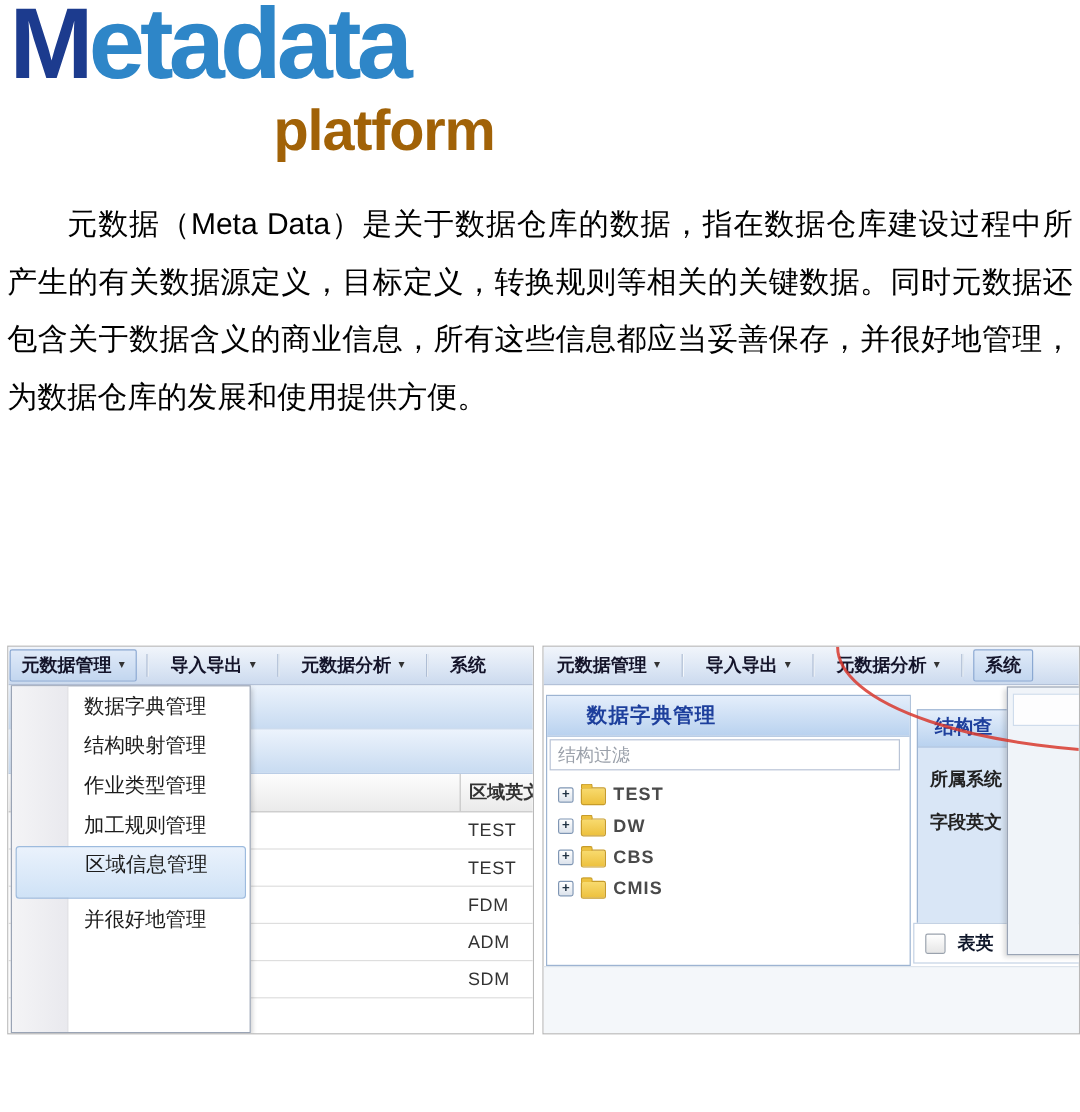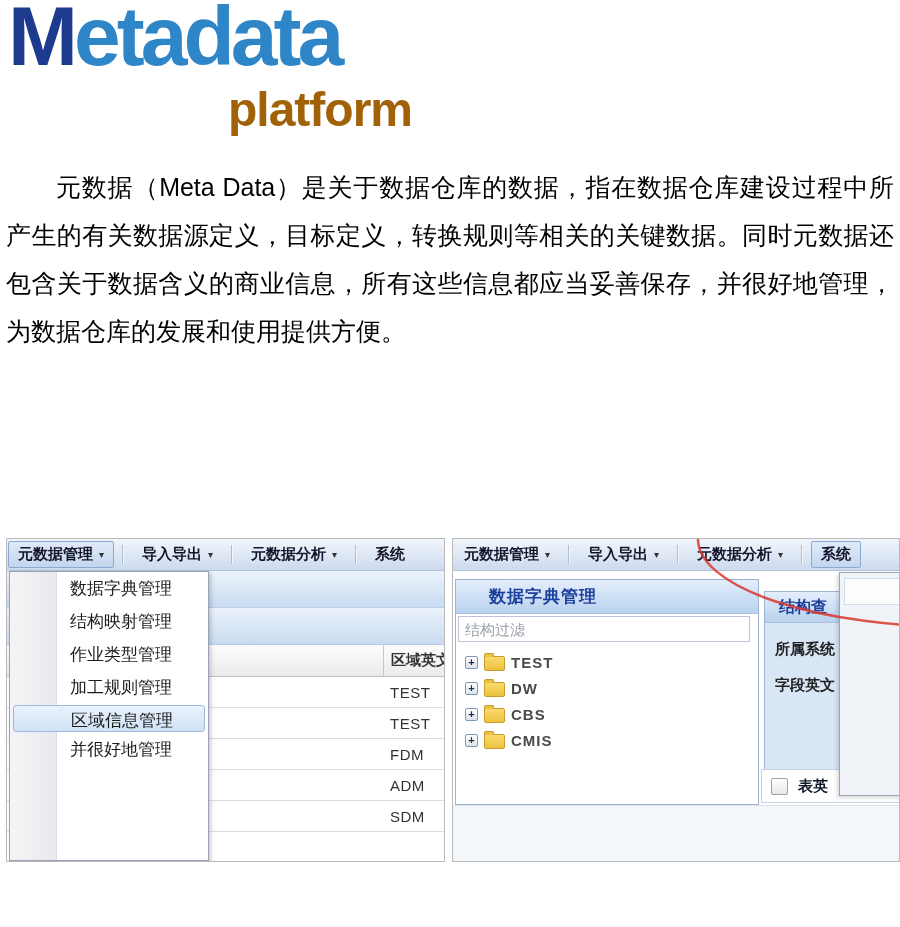--- a/index.html
+++ b/index.html
@@ -50,21 +50,21 @@
   .tcell{position:absolute;left:383px;top:0;bottom:0;width:53px;overflow:hidden;
          display:flex;align-items:center;font-size:15px;color:#333;
          white-space:nowrap;letter-spacing:.5px;}
 
   .dropdown{position:absolute;left:2px;top:32px;width:198px;height:288px;z-index:3;
             background:#fff;border:1px solid #9aa4b5;box-shadow:2px 2px 4px rgba(60,60,60,.25);}
   .dd-gutter{position:absolute;left:0;top:0;bottom:0;width:46px;
              background:linear-gradient(90deg,#f4f4f6,#e9e9ee);border-right:1px solid #dddde2;}
   .dd-item{position:relative;height:33px;line-height:33px;padding-left:60px;
            font-size:17px;color:#1c1c1c;white-space:nowrap;box-sizing:border-box;}
-  .dd-item.active{height:27px;line-height:29px;margin:1px 3px;padding-left:57px;
+  .dd-item.active{height:44px;line-height:29px;margin:1px 3px;padding-left:57px;
                   background:linear-gradient(#eaf2fc,#cfe2f6);
                   border:1px solid #9dbbde;border-radius:3px;}
 
   
   .bottomstrip{position:absolute;left:0;right:0;top:266px;bottom:0;background:#f4f7fa;
                border-top:1px solid #dde4ec;z-index:1;}
   .lpanel{position:absolute;left:2px;top:40px;width:302px;height:224px;z-index:2;
           border:1px solid #9db4d2;background:#fff;}
   .lpanel-header{height:33px;line-height:33px;padding-left:33px;
                  background:linear-gradient(#e4eefb,#b9d2ef);

